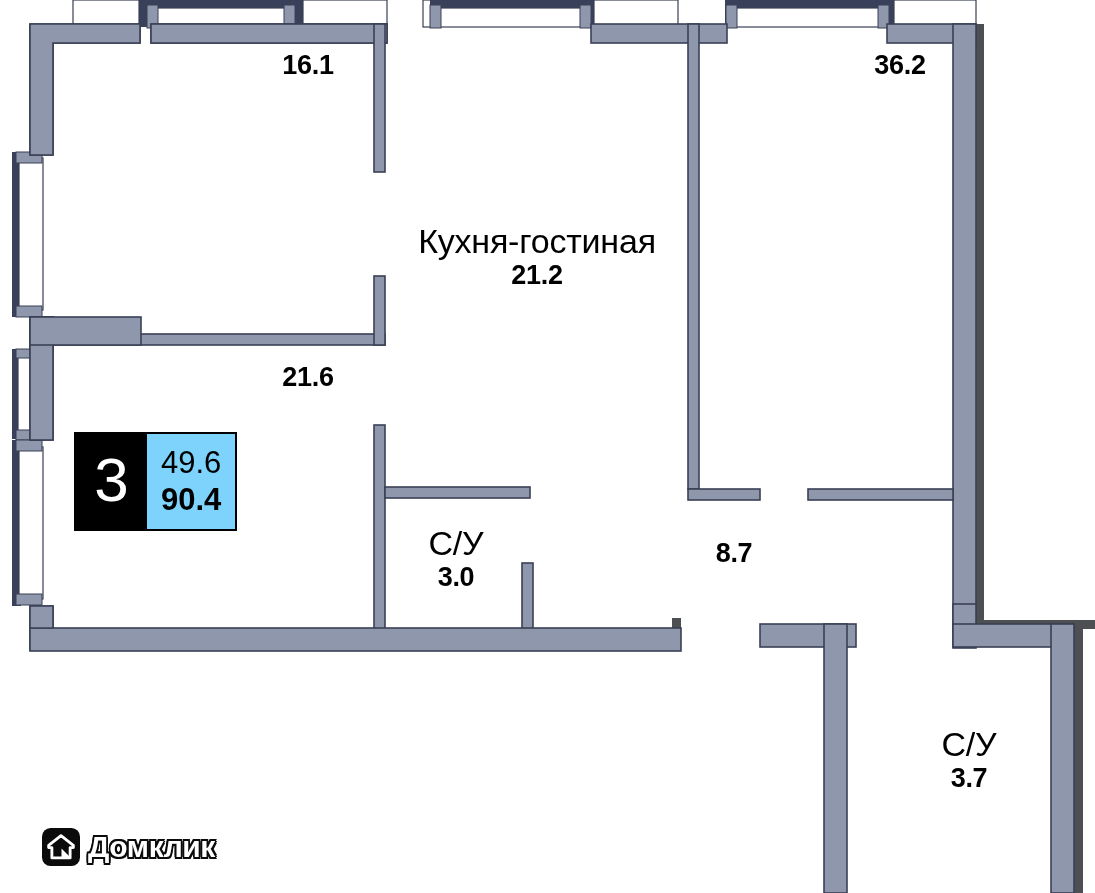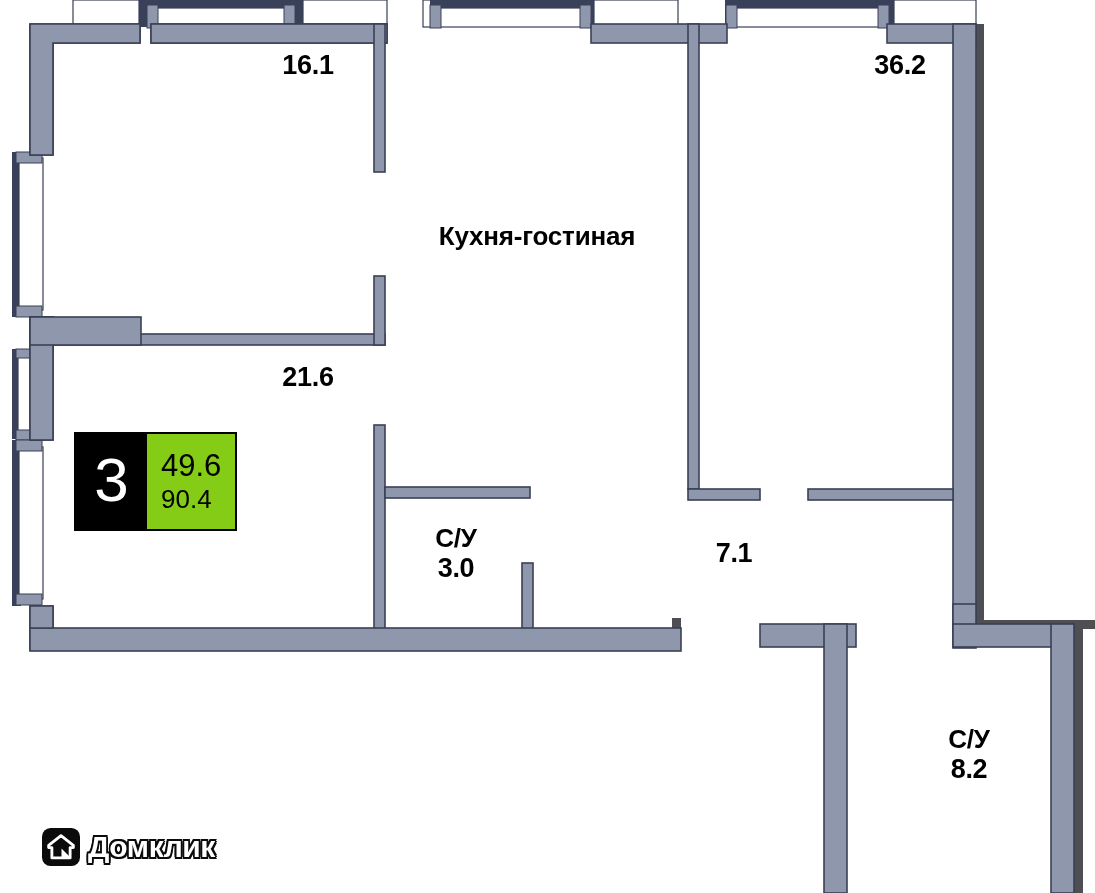--- a/index.html
+++ b/index.html
@@ -34,22 +34,22 @@
     line-height: 1.12;
     white-space: nowrap;
     pointer-events: none;
   }
   .room-name {
     font-size: 27px;
     font-weight: 700;
     letter-spacing: -0.2px;
   }
   .room-name.thin {
-    font-weight: 700;
-    font-size: 26px;
+    font-weight: 400;
+    font-size: 34px;
   }
   .room-area {
     font-size: 27px;
     font-weight: 700;
     letter-spacing: -0.3px;
   }
   
   #summary-badge {
     position: absolute;
     left: 62px;
@@ -68,38 +68,38 @@
     display: flex;
     align-items: center;
     justify-content: center;
     font-size: 62px;
     font-weight: 400;
     line-height: 1;
     padding-bottom: 4px;
     box-sizing: border-box;
   }
   #badge-areas {
-    background: #84cc16;
+    background: #7dd3fc;
     padding: 6px 14px 6px 14px;
     display: flex;
     flex-direction: column;
     justify-content: center;
     align-items: flex-start;
     box-sizing: border-box;
   }
   .badge-area-living {
     font-size: 31px;
     font-weight: 400;
     color: #000000;
     line-height: 1.18;
     letter-spacing: 0px;
   }
   .badge-area-total {
-    font-size: 26px;
-    font-weight: 400;
+    font-size: 31px;
+    font-weight: 700;
     color: #000000;
     line-height: 1.18;
     letter-spacing: 0px;
   }
   
   #watermark-logo {
     position: absolute;
     left: 30px;
     top: 828px;
     display: flex;
@@ -264,38 +264,39 @@
   <div class="room-label" style="left:246px; top:50px; width:100px;">
     <div class="room-area">16.1</div>
   </div>
 
   <div class="room-label" style="left:838px; top:50px; width:100px;">
     <div class="room-area">36.2</div>
   </div>
 
   <div class="room-label" style="left:385px; top:222px; width:280px;">
     <div class="room-name thin">Кухня-гостиная</div>
+    <div class="room-area">21.2</div>
   </div>
 
   <div class="room-label" style="left:246px; top:362px; width:100px;">
     <div class="room-area">21.6</div>
   </div>
 
   <div class="room-label" style="left:384px; top:524px; width:120px;">
     <div class="room-name thin">С/У</div>
     <div class="room-area">3.0</div>
   </div>
 
   <div class="room-label" style="left:672px; top:538px; width:100px;">
-    <div class="room-area">7.1</div>
+    <div class="room-area">8.7</div>
   </div>
 
   <div class="room-label" style="left:897px; top:725px; width:120px;">
     <div class="room-name thin">С/У</div>
-    <div class="room-area">8.2</div>
+    <div class="room-area">3.7</div>
   </div>
 
   <div id="summary-badge">
     <div id="badge-rooms">3</div>
     <div id="badge-areas">
       <div class="badge-area-living">49.6</div>
       <div class="badge-area-total">90.4</div>
     </div>
   </div>
 

